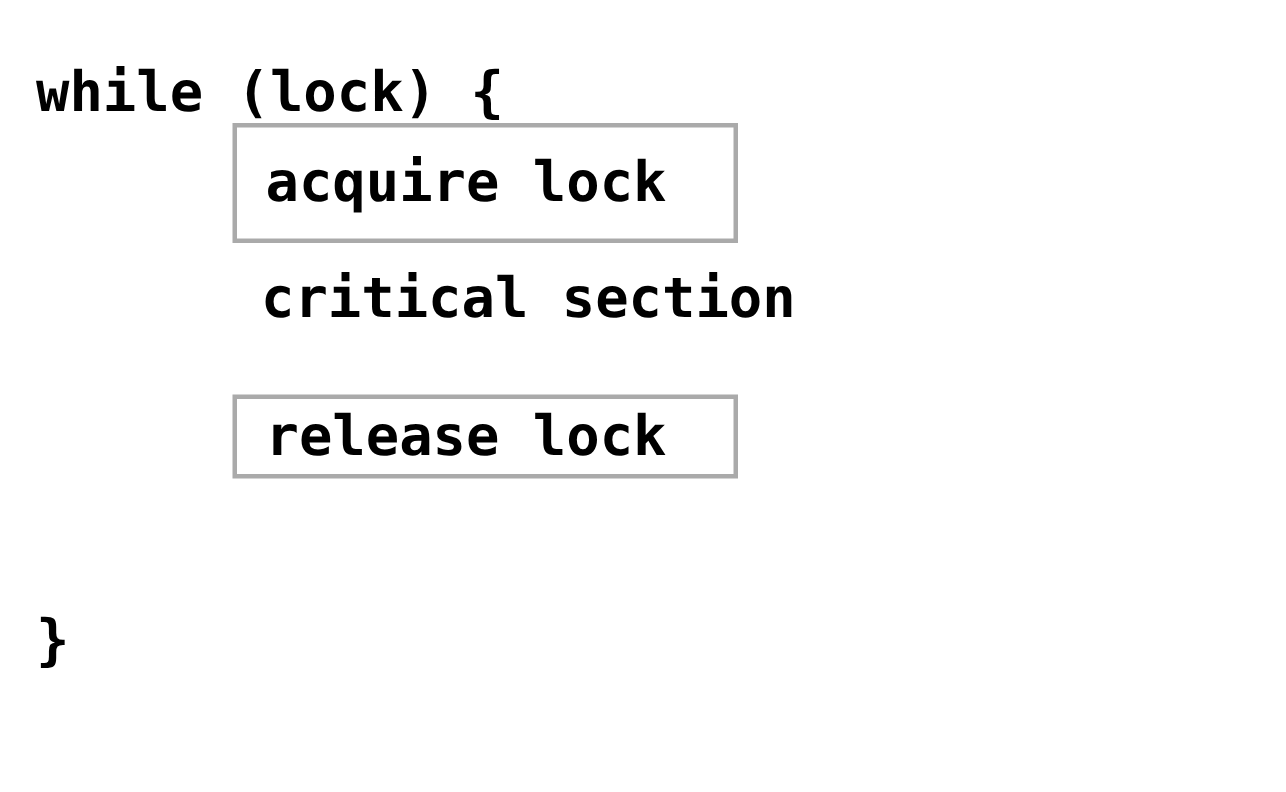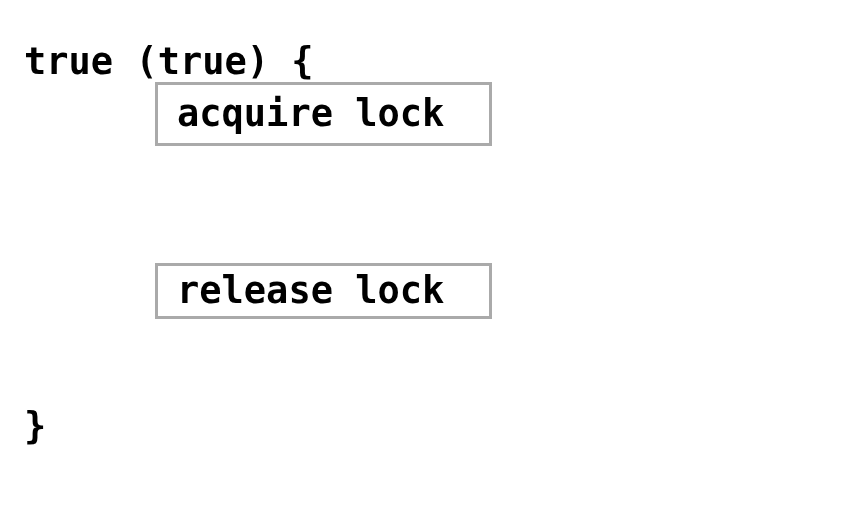--- a/index.html
+++ b/index.html
@@ -55,43 +55,44 @@
   
   #line-while        { left: 24px;  top: 40px;  }
   #line-critical     { left: 174px; top: 177px; }
   #line-remainder    { left: 174px; top: 357px; }
   #line-close-brace  { left: 24px;  top: 405px; }
 
   #box-acquire {
     left: 155px;
     top: 82px;
     width: 337px;
-    height: 64px;
+    height: 80px;
     padding-left: 19px;
   }
 
   #box-release {
     left: 155px;
     top: 263px;
     width: 337px;
     height: 56px;
     padding-left: 19px;
   }
 </style>
 </head>
 <body>
 
 <div id="canvas">
 
-  <div class="code-line" id="line-while">true (true) {</div>
+  <div class="code-line" id="line-while">while (lock) {</div>
 
   <div class="boxed-step" id="box-acquire">
     <span class="boxed-label">acquire lock</span>
   </div>
 
+  <div class="code-line" id="line-critical">critical section</div>
 
   <div class="boxed-step" id="box-release">
     <span class="boxed-label">release lock</span>
   </div>
 
 
   <div class="code-line" id="line-close-brace">}</div>
 
 </div>
 

